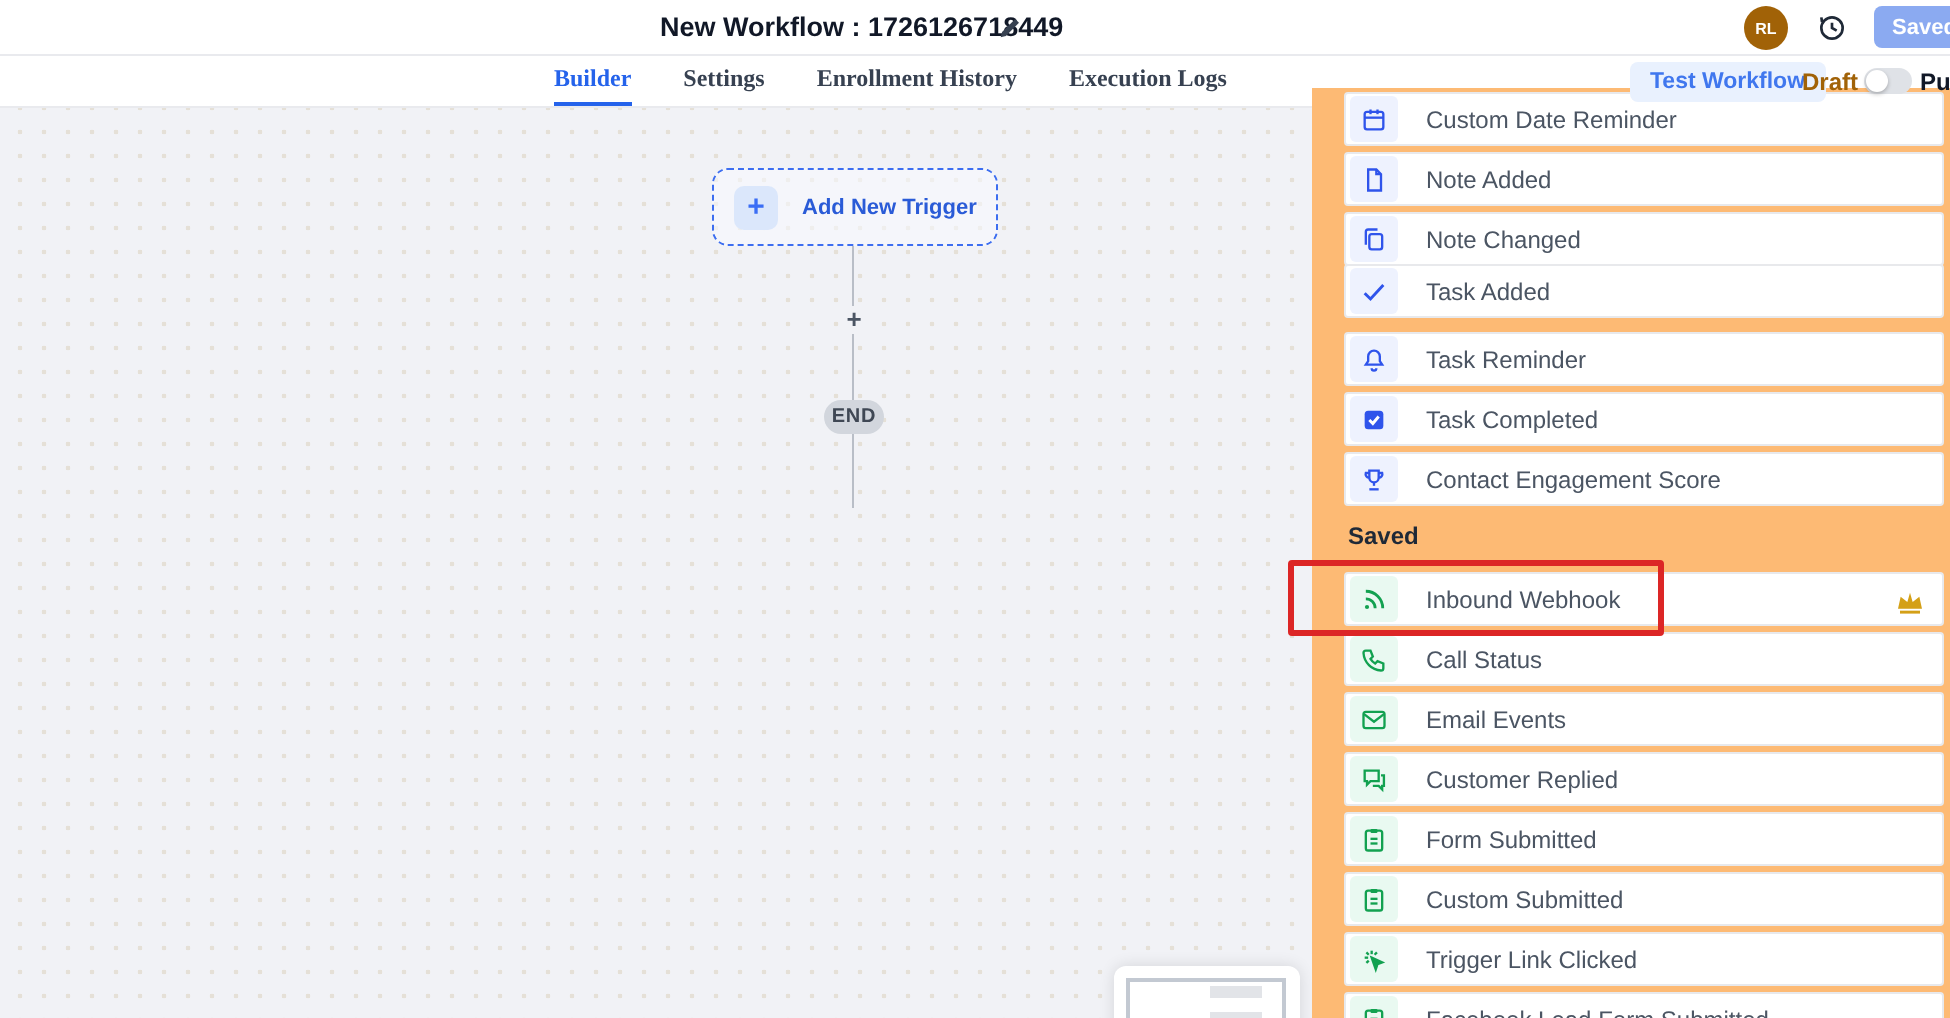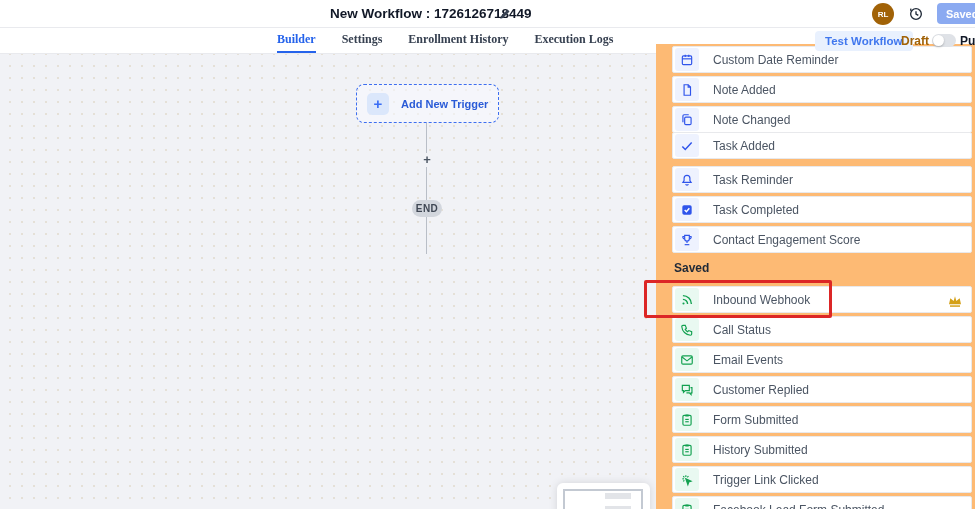--- a/index.html
+++ b/index.html
@@ -263,21 +263,21 @@
 
     <div class="srow green" style="top:392px">
       <span class="ic">
         <svg viewBox="0 0 24 24" width="14" height="14" fill="none" stroke="currentColor" stroke-width="2">
             <rect x="5" y="4" width="14" height="17" rx="2"></rect>
             <rect x="9" y="2.5" width="6" height="3.5" rx="1" fill="currentColor" stroke="none"></rect>
             <line x1="9" y1="11" x2="15" y2="11"></line>
             <line x1="9" y1="15" x2="15" y2="15"></line>
           </svg>
       </span>
-      <span class="lbl">History Submitted</span>
+      <span class="lbl">Custom Submitted</span>
     </div>
 
     <div class="srow green" style="top:422px">
       <span class="ic">
         <svg viewBox="0 0 24 24" width="14" height="14" fill="none" stroke="currentColor" stroke-width="2">
             <path d="M10 10l9 4-4 1.5L13.5 20z" fill="currentColor"></path>
             <line x1="4" y1="10" x2="7" y2="10"></line>
             <line x1="10" y1="4" x2="10" y2="7"></line>
             <line x1="5.5" y1="5.5" x2="7.5" y2="7.5"></line>
             <line x1="5.5" y1="14.5" x2="7.5" y2="12.5"></line>

